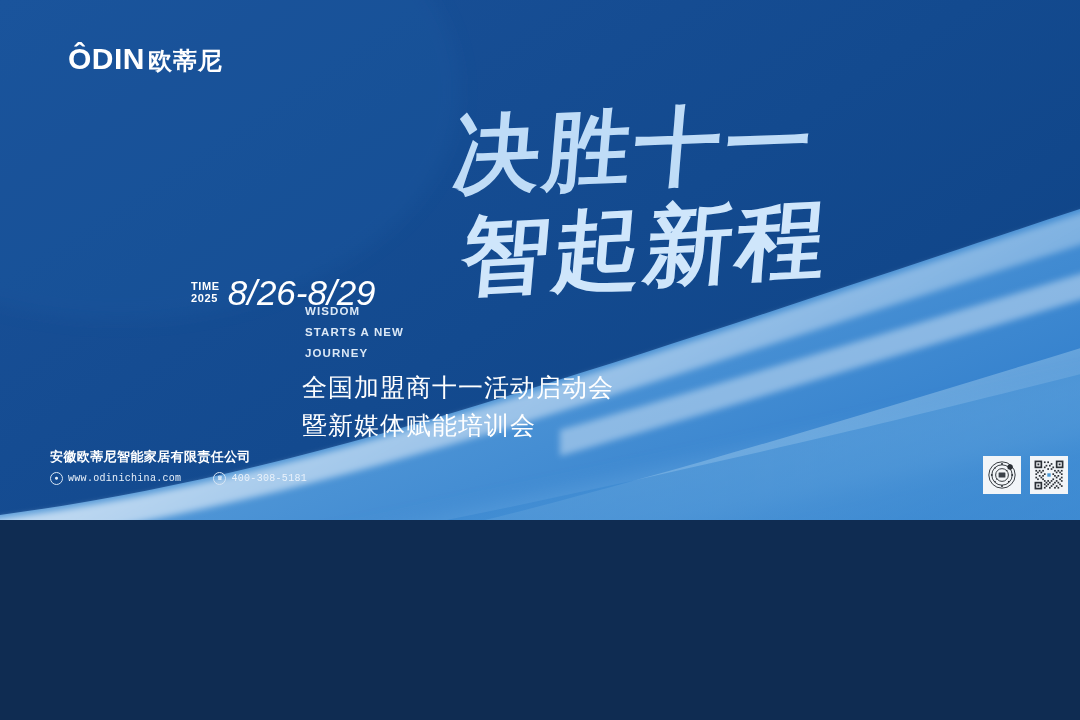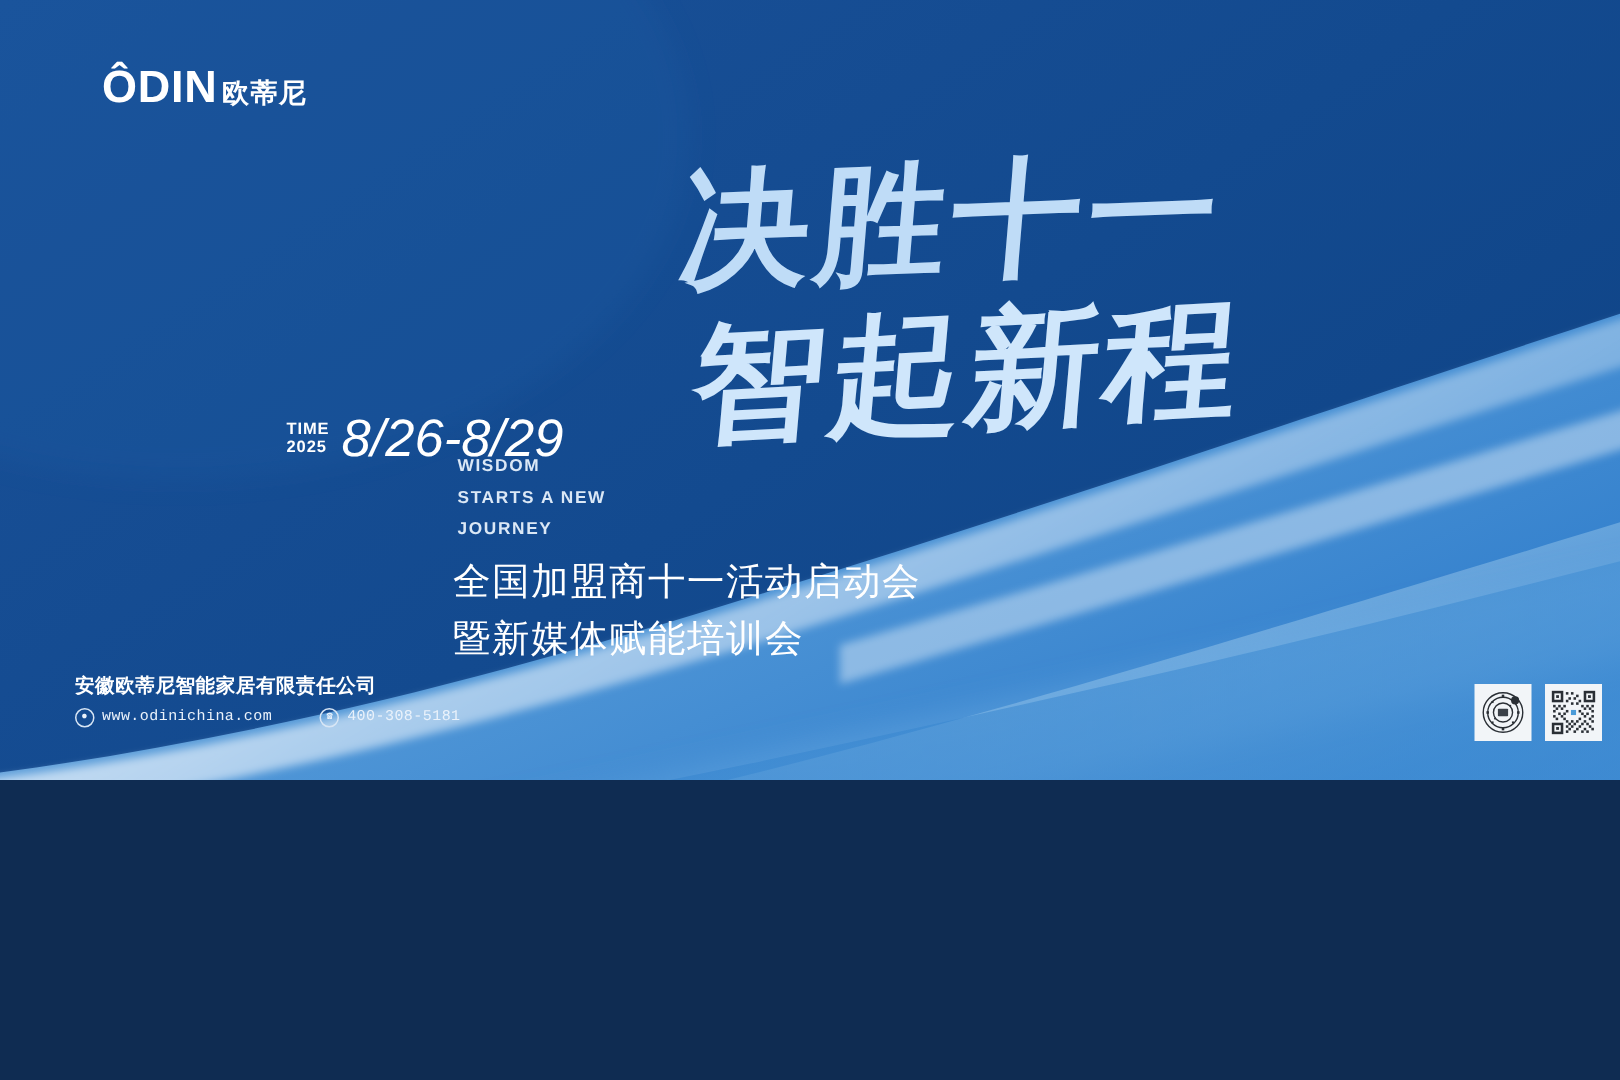--- a/index.html
+++ b/index.html
@@ -41,21 +41,21 @@
   }
   #logo-latin {
     font-size: 30px;
     font-weight: 700;
     letter-spacing: 0.5px;
     line-height: 1;
     position: relative;
     font-family: "Liberation Sans", sans-serif;
   }
   #logo-cn {
-    font-size: 18px;
+    font-size: 24px;
     font-weight: 700;
     line-height: 1;
     letter-spacing: 1px;
     font-family: Liberation Sans, sans-serif;
   }
 
   
   #headline {
     position: absolute;
     left: 440px;

